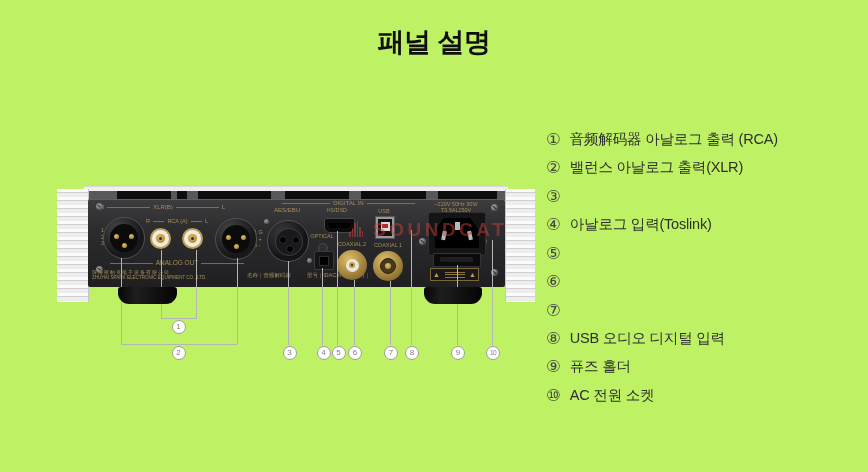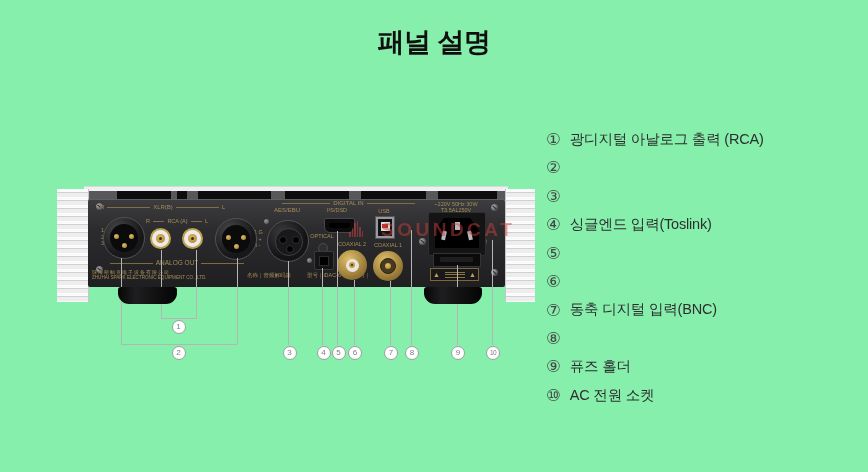--- a/index.html
+++ b/index.html
@@ -1,16 +1,16 @@
 <!DOCTYPE html>
 <html><head>
 <meta charset="utf-8">
 <style>
   html,body{margin:0;padding:0;background:#fff;}
-  #page{position:relative;width:868px;height:472px;background:#86efac;overflow:hidden;
+  #page{position:relative;width:868px;height:472px;background:#bef264;overflow:hidden;
         font-family:"Liberation Sans","DejaVu Sans",sans-serif;}
 
   
   #title{position:absolute;left:0;right:0;top:24px;text-align:center;
          font-size:27px;font-weight:700;color:#0f0f0f;letter-spacing:-0.5px;}
 
   
   #list{position:absolute;left:546px;top:125px;}
   .li{display:flex;align-items:center;height:28.45px;gap:9px;}
   .li-num{font-size:16.5px;color:#454545;line-height:1;}
@@ -86,21 +86,21 @@
   #iec .p{position:absolute;background:#b9b9bd;}
   #fuse{position:absolute;width:46px;height:12px;background:#0b0b0c;border:1px solid #333335;}
   #fuse .dr{position:absolute;left:6px;top:3px;width:33px;height:5px;background:#1e1e20;border-radius:1px;}
   #warn{position:absolute;width:49px;height:13px;border:1px solid #7c663a;background:rgba(0,0,0,.25);
         display:flex;align-items:center;justify-content:space-between;padding:0 2px;box-sizing:border-box;}
   #warn .tri{font-size:7px;color:#bf9f55;line-height:1;}
   #warn .mid{display:flex;flex-direction:column;gap:1.5px;}
   #warn .mid i{display:block;width:20px;height:1px;background:#8a7444;}
 
   
-  #wm{position:absolute;left:349px;top:220px;display:flex;align-items:flex-end;gap:18px;z-index:6;
+  #wm{position:absolute;left:349px;top:220px;display:flex;align-items:flex-end;gap:10px;z-index:6;
       pointer-events:none;}
   #wm .bars{display:flex;align-items:flex-end;gap:1px;margin-bottom:2px;}
   #wm .bars i{display:block;width:1.5px;background:rgba(205,65,60,.5);}
   #wm .txt{font-size:19px;font-weight:700;letter-spacing:3.5px;color:rgba(205,65,60,.48);line-height:1;}
 
   
   .cl{position:absolute;width:1px;background:#b5b5b5;z-index:4;}
   .clh{position:absolute;height:1px;background:#b5b5b5;z-index:4;}
   .co{position:absolute;width:12px;height:12px;border:1px solid #9e9e9e;border-radius:50%;
       background:#fff;color:#7d7d7d;font-size:8px;line-height:12px;text-align:center;z-index:6;}
@@ -306,44 +306,45 @@
   <div class="co" style="left:331.5px;top:345.5px">5</div>
   <div class="co" style="left:348px;top:345.5px">6</div>
   <div class="co" style="left:384px;top:345.5px">7</div>
   <div class="co" style="left:405px;top:345.5px">8</div>
   <div class="co" style="left:451px;top:345.5px">9</div>
   <div class="co ten" style="left:486px;top:345.5px">10</div>
 
   <div id="list">
     <div class="li">
       <span class="li-num">①</span>
-      <span class="li-label">광디지털 아날로그 출력 (RCA)</span>
+      <span class="li-label">音频解码器 아날로그 출력 (RCA)</span>
     </div>
     <div class="li">
       <span class="li-num">②</span>
+      <span class="li-label">밸런스 아날로그 출력(XLR)</span>
     </div>
     <div class="li">
       <span class="li-num">③</span>
     </div>
     <div class="li">
       <span class="li-num">④</span>
-      <span class="li-label">싱글엔드 입력(Toslink)</span>
+      <span class="li-label">아날로그 입력(Toslink)</span>
     </div>
     <div class="li">
       <span class="li-num">⑤</span>
     </div>
     <div class="li">
       <span class="li-num">⑥</span>
     </div>
     <div class="li">
       <span class="li-num">⑦</span>
-      <span class="li-label">동축 디지털 입력(BNC)</span>
     </div>
     <div class="li">
       <span class="li-num">⑧</span>
+      <span class="li-label">USB 오디오 디지털 입력</span>
     </div>
     <div class="li">
       <span class="li-num">⑨</span>
       <span class="li-label">퓨즈 홀더</span>
     </div>
     <div class="li">
       <span class="li-num">⑩</span>
       <span class="li-label">AC 전원 소켓</span>
     </div>
   </div>

